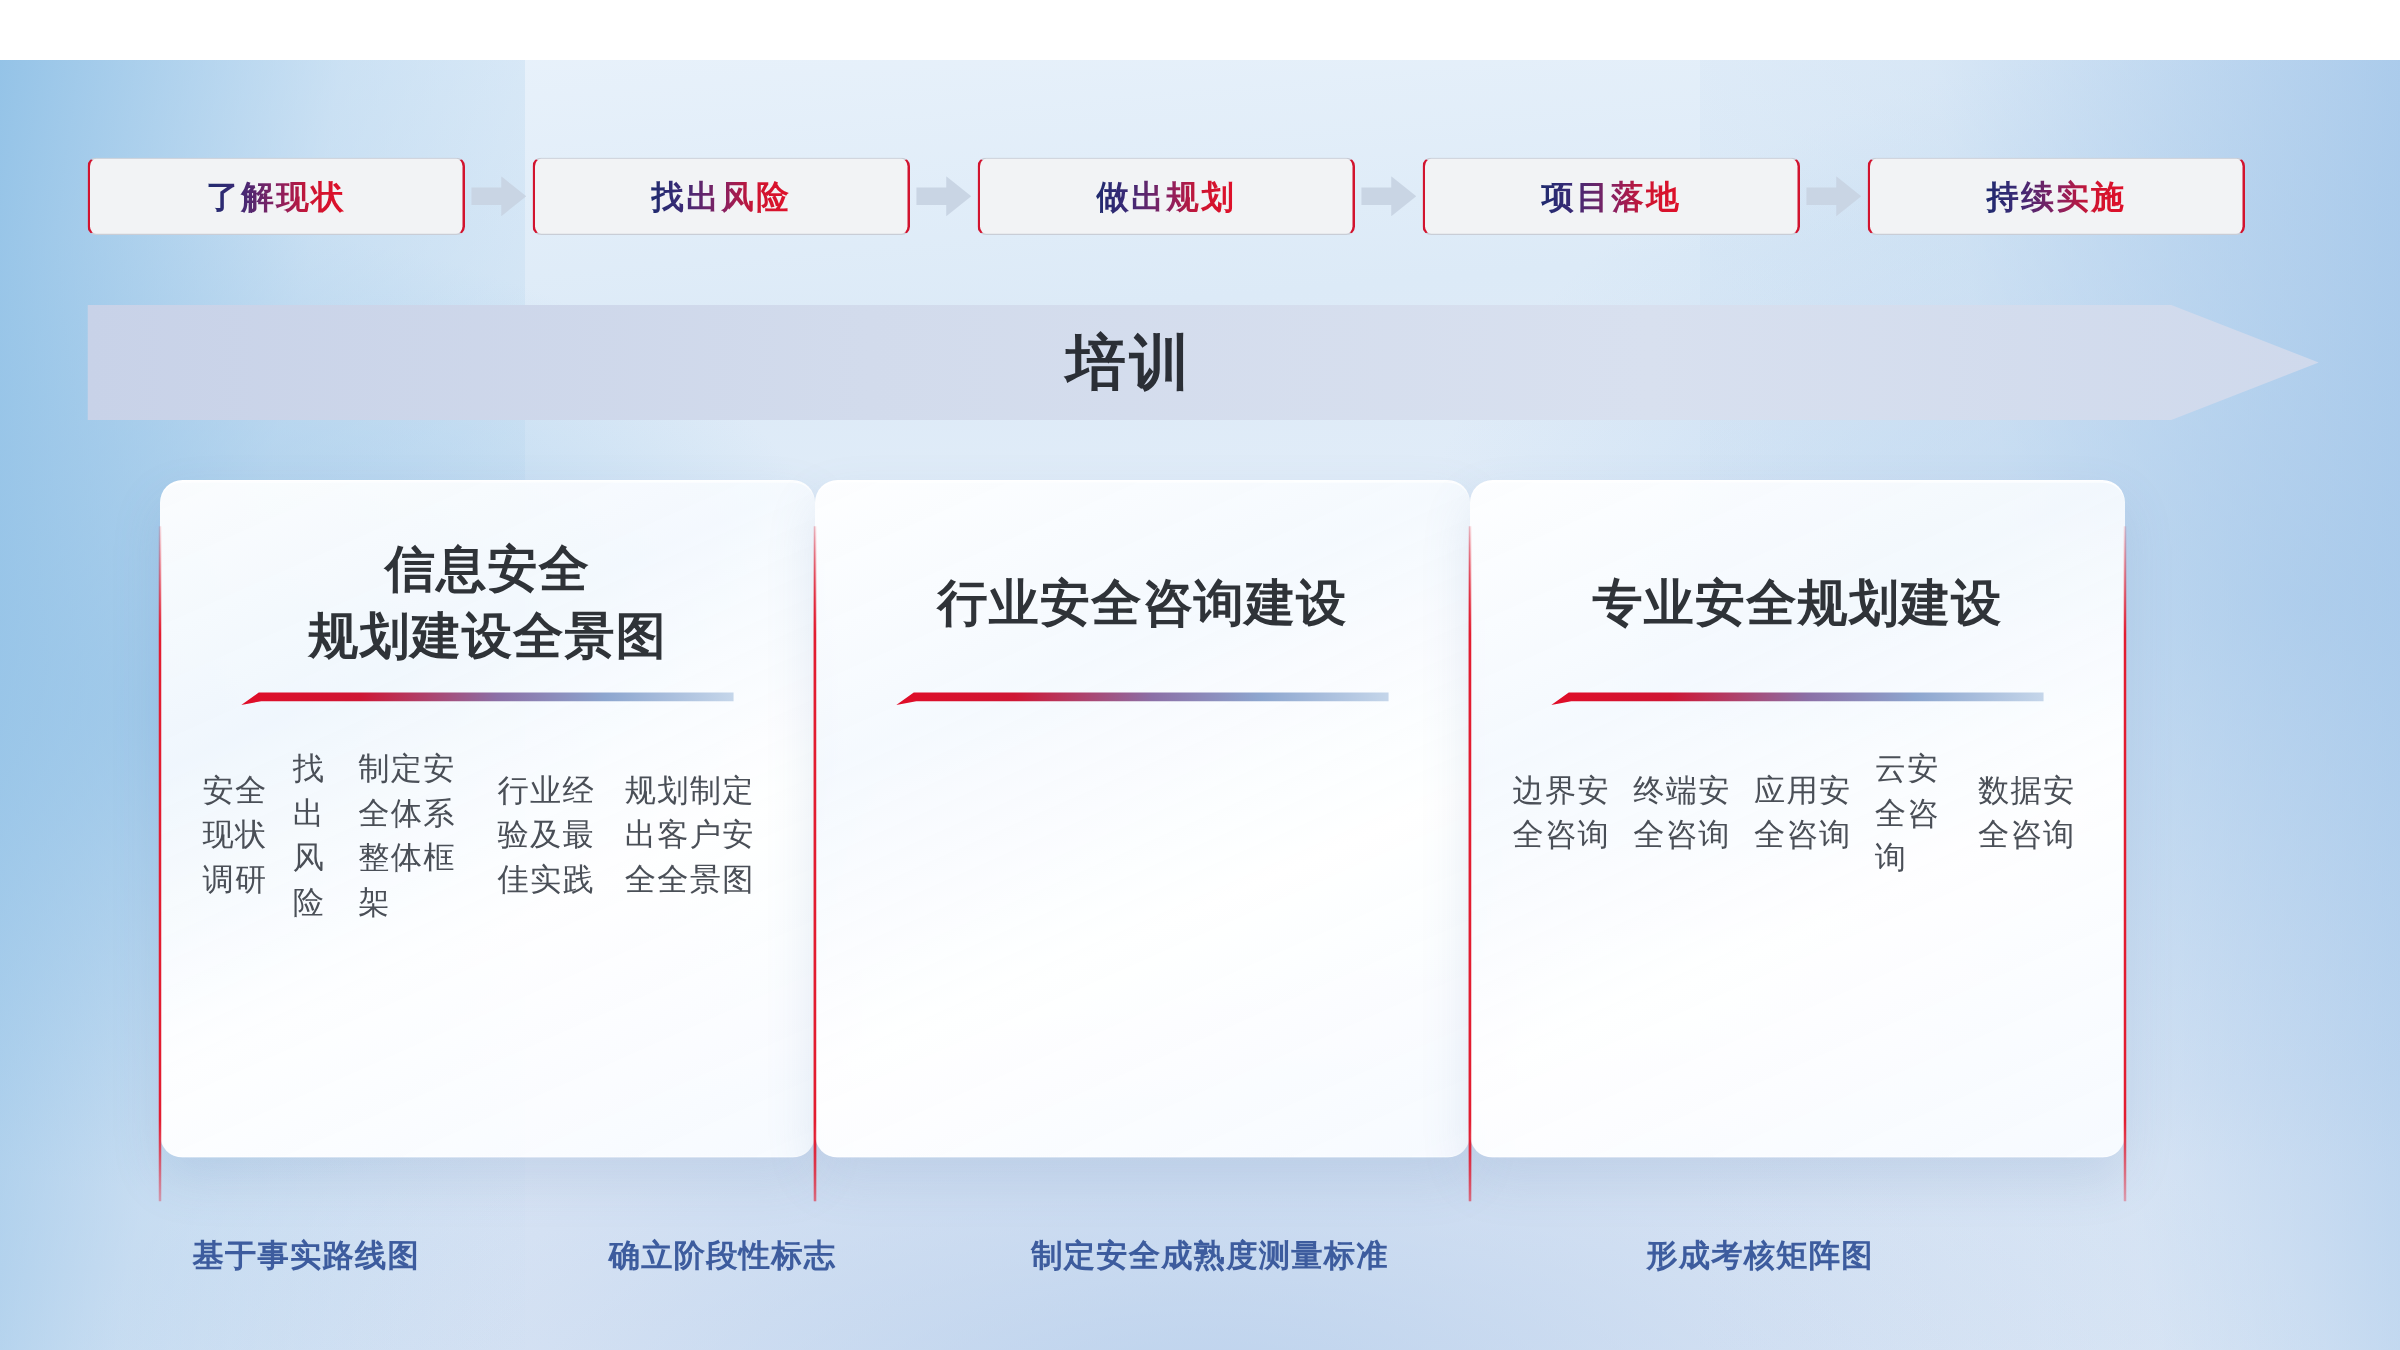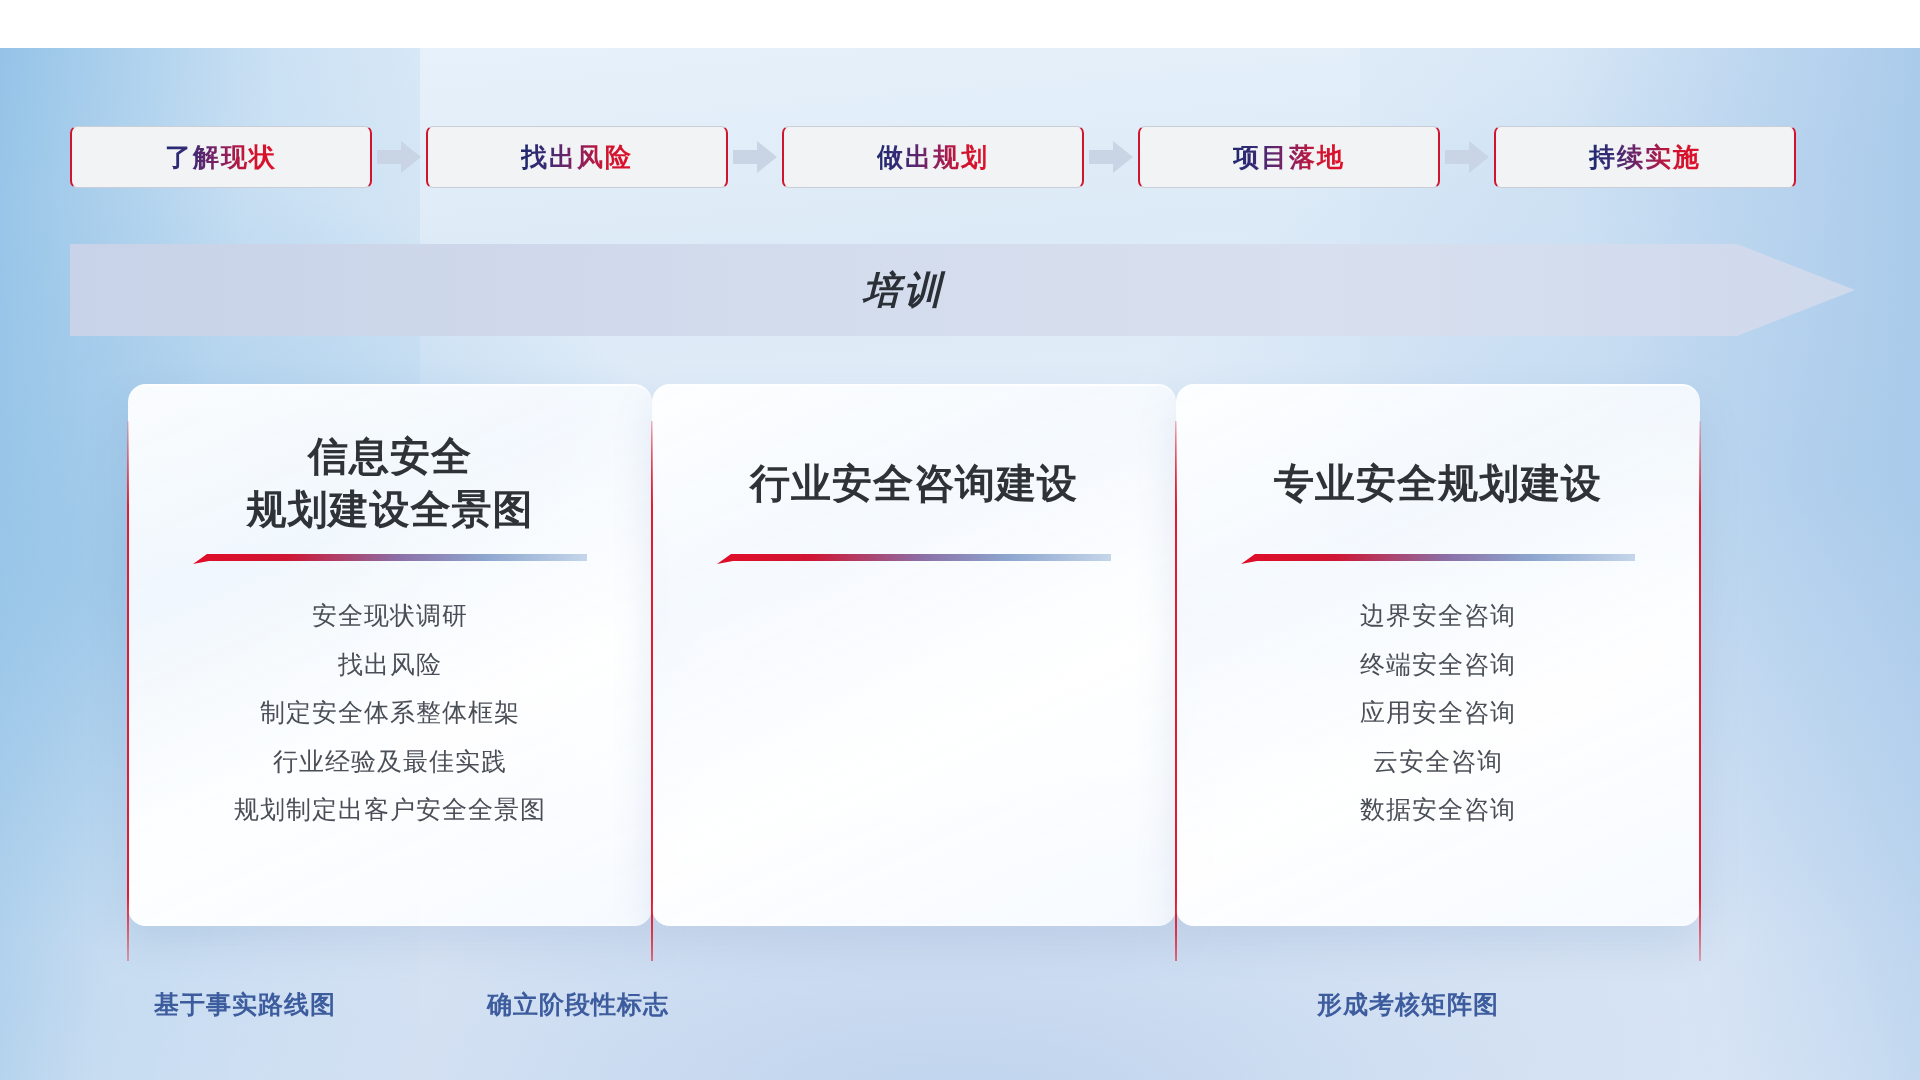--- a/index.html
+++ b/index.html
@@ -78,24 +78,23 @@
     width: 1785px; height: 92px;
     z-index: 4;
   }
   .banner .shape {
     position:absolute; inset:0;
   }
   .banner .title {
     position: absolute;
     left: 0; right: 118px; top: 0; bottom: 0;
     display: flex; align-items: center; justify-content: center;
-    font-size: 38px; font-weight: 700;
+    font-size: 48px; font-weight: 700;
     color: #2b2f36;
     letter-spacing: 3px;
-    font-style: italic;
   }
 
   
   .cards {
     position: absolute;
     left: 128px; top: 336px;
     width: 1700px; height: 550px;
     display: flex;
     z-index: 5;
   }
@@ -138,21 +137,21 @@
 
   .accent {
     margin-top: 14px;
     width: 394px; height: 13px;
   }
 
   .card-list {
     margin-top: 34px;
     width: 100%;
     display: flex;
-    flex-direction: column;
+    flex-direction: row;
     align-items: center;
     gap: 13px;
   }
   .card-list .item {
     font-size: 25px;
     color: #4a4f57;
     letter-spacing: 1px;
     line-height: 1.42;
   }
 
@@ -313,16 +312,17 @@
         <div class="item">应用安全咨询</div>
         <div class="item">云安全咨询</div>
         <div class="item">数据安全咨询</div>
       </div>
     </div>
   </div>
 
   <div class="footer-labels">
     <div class="flabel" id="fl0" style="left: 245px;">基于事实路线图</div>
     <div class="flabel" id="fl1" style="left: 578px;">确立阶段性标志</div>
+    <div class="flabel" id="fl2" style="left: 968px;">制定安全成熟度测量标准</div>
     <div class="flabel" id="fl3" style="left: 1408px;">形成考核矩阵图</div>
   </div>
 
 </div>
 
 </body></html>

